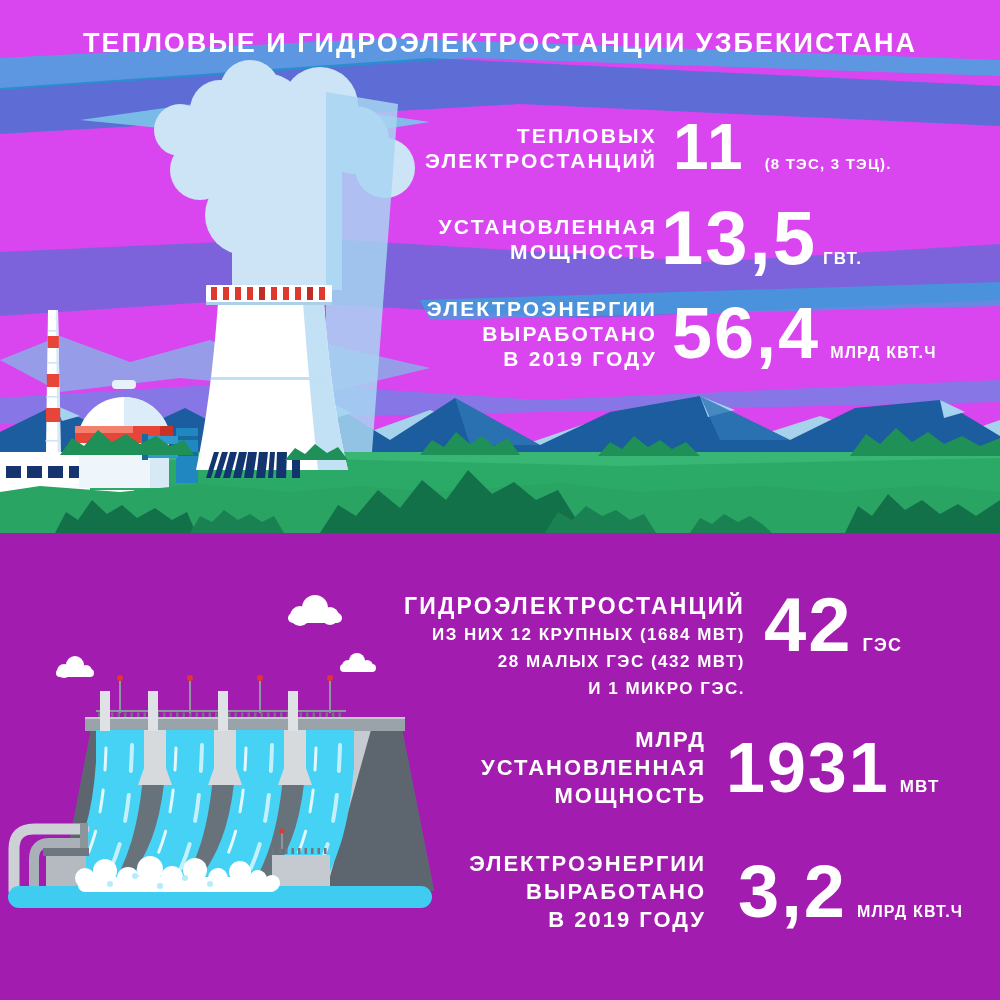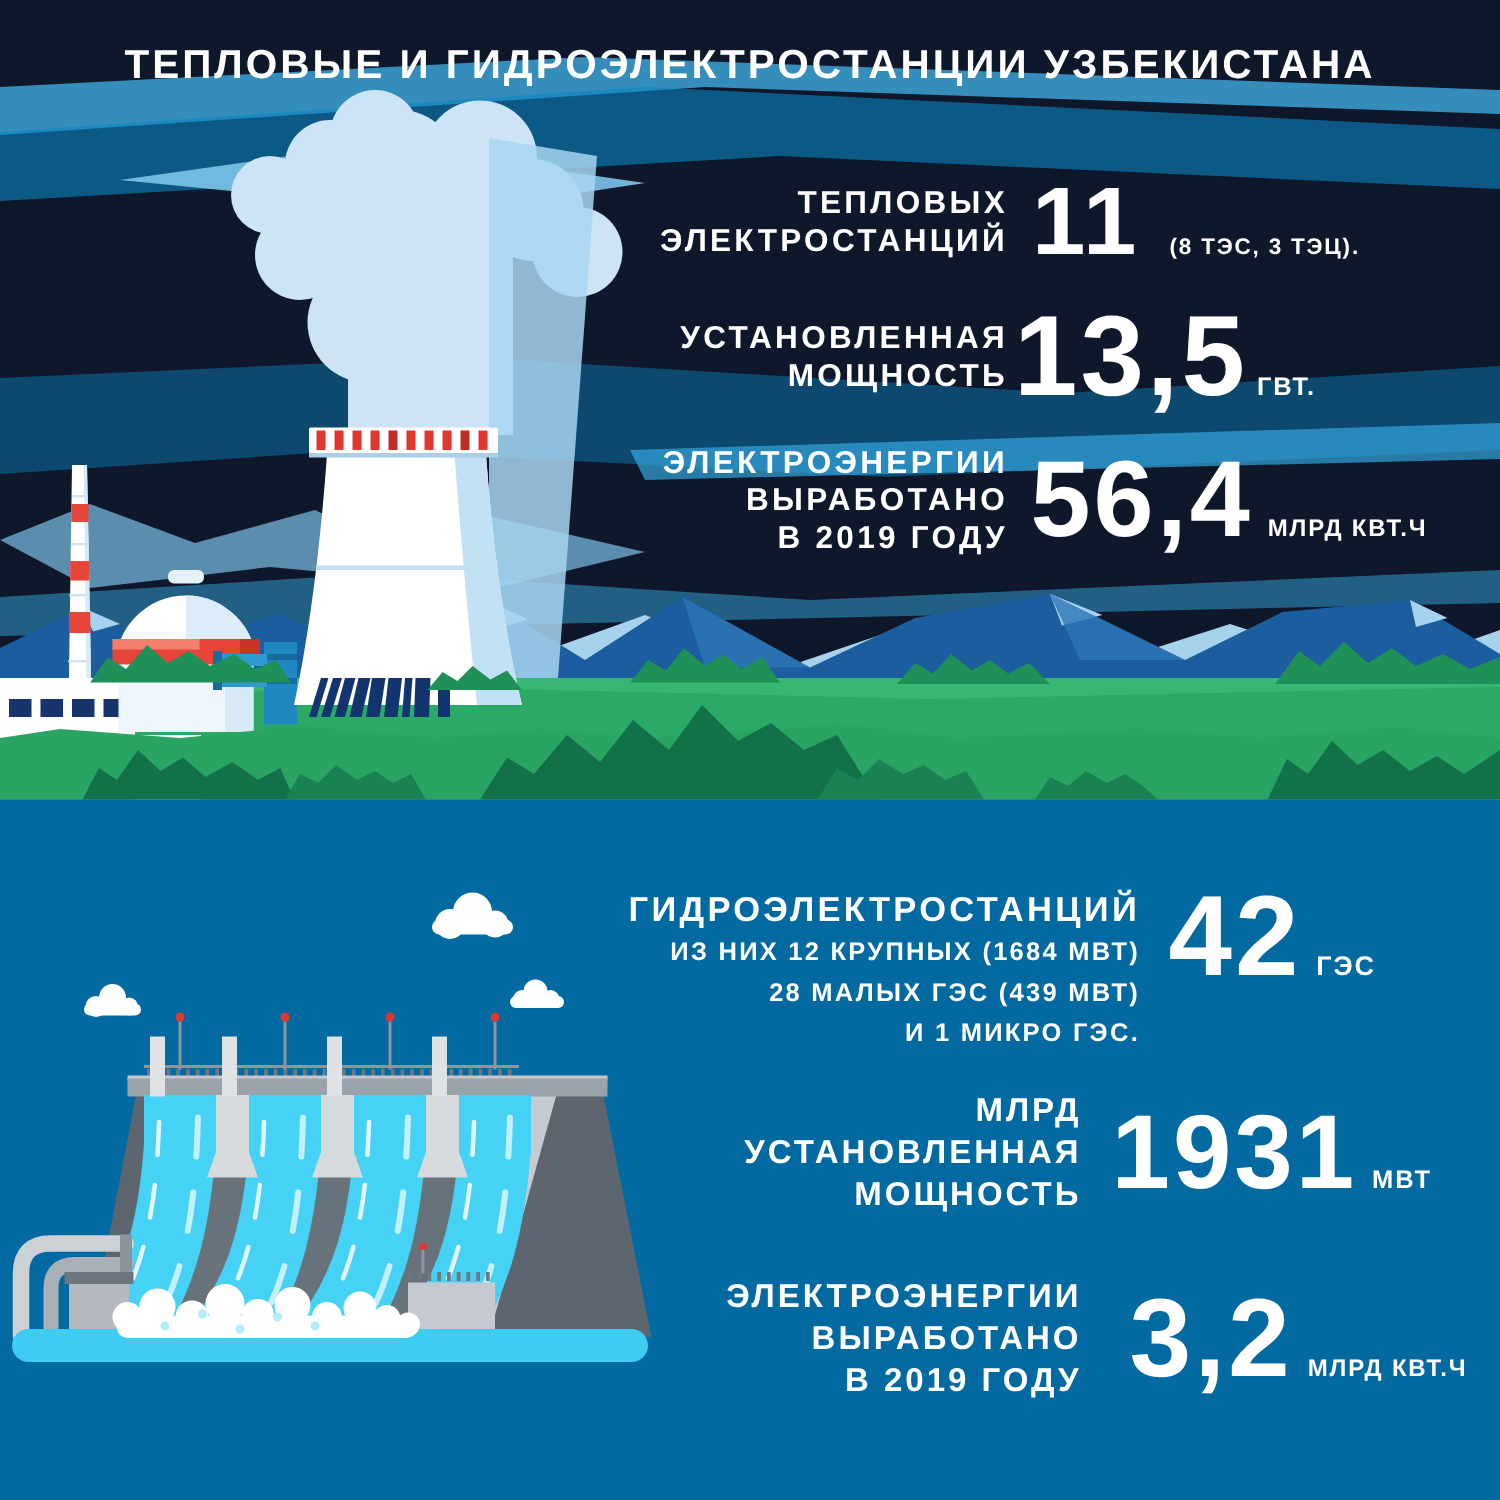--- a/index.html
+++ b/index.html
@@ -1,24 +1,24 @@
 <!DOCTYPE html>
 <html><head>
 <meta charset="utf-8">
 <style>
   html,body{margin:0;padding:0;}
   body{width:1000px;height:1000px;overflow:hidden;font-family:"Liberation Sans","DejaVu Sans",sans-serif;}
   .canvas{position:relative;width:1000px;height:1000px;}
   .sec{position:absolute;left:0;width:1000px;overflow:hidden;}
-  .sec-top{top:0;height:533px;background:#0f172a;}
-  .sec-bottom{top:533px;height:467px;background:#0369a1;}
+  .sec-top{top:0;height:533px;background:#d946ef;}
+  .sec-bottom{top:533px;height:467px;background:#a21caf;}
   .scene{position:absolute;top:0;left:0;display:block;}
   .title{position:absolute;top:28px;left:0;width:1000px;text-align:center;
          font-size:27px;font-weight:bold;letter-spacing:2px;color:#fff;}
-  .stat{position:absolute;left:15px;display:flex;align-items:center;color:#fff;font-weight:bold;}
+  .stat{position:absolute;left:0;display:flex;align-items:center;color:#fff;font-weight:bold;}
   .stat .labels{text-align:right;flex:0 0 auto;}
   .lt{font-size:21px;line-height:25px;letter-spacing:2.2px;}
   .lh-big{font-size:23px;line-height:30px;letter-spacing:2.2px;}
   .lh-sub{font-size:17px;line-height:27px;letter-spacing:1.5px;}
   .lh{font-size:22px;line-height:28px;letter-spacing:2px;}
   .vwrap{display:flex;align-items:baseline;flex:0 0 auto;}
   .value{line-height:0.8;letter-spacing:2px;}
   .unit{letter-spacing:1.2px;}
   .fs-start{align-items:flex-start;}
 </style>
@@ -338,21 +338,21 @@
           <circle cx="135" cy="343" r="3"></circle>
             <circle cx="185" cy="345" r="3"></circle>
         </g>
       </g>
     </svg>
 
     <div class="stat fs-start" style="top:58px;">
       <div class="labels" style="width:745px;">
         <div class="lh-big">ГИДРОЭЛЕКТРОСТАНЦИЙ</div>
         <div class="lh-sub">ИЗ НИХ 12 КРУПНЫХ (1684 МВТ)</div>
-        <div class="lh-sub">28 МАЛЫХ ГЭС (439 МВТ)</div>
+        <div class="lh-sub">28 МАЛЫХ ГЭС (432 МВТ)</div>
         <div class="lh-sub">И 1 МИКРО ГЭС.</div>
       </div>
       <div class="vwrap" style="margin-left:19px;margin-top:4px;">
         <span class="value" style="font-size:76px;">42</span>
         <span class="unit" style="font-size:18px;margin-left:10px;">ГЭС</span>
       </div>
     </div>
 
     <div class="stat" style="top:193px;">
       <div class="labels" style="width:706px;">

